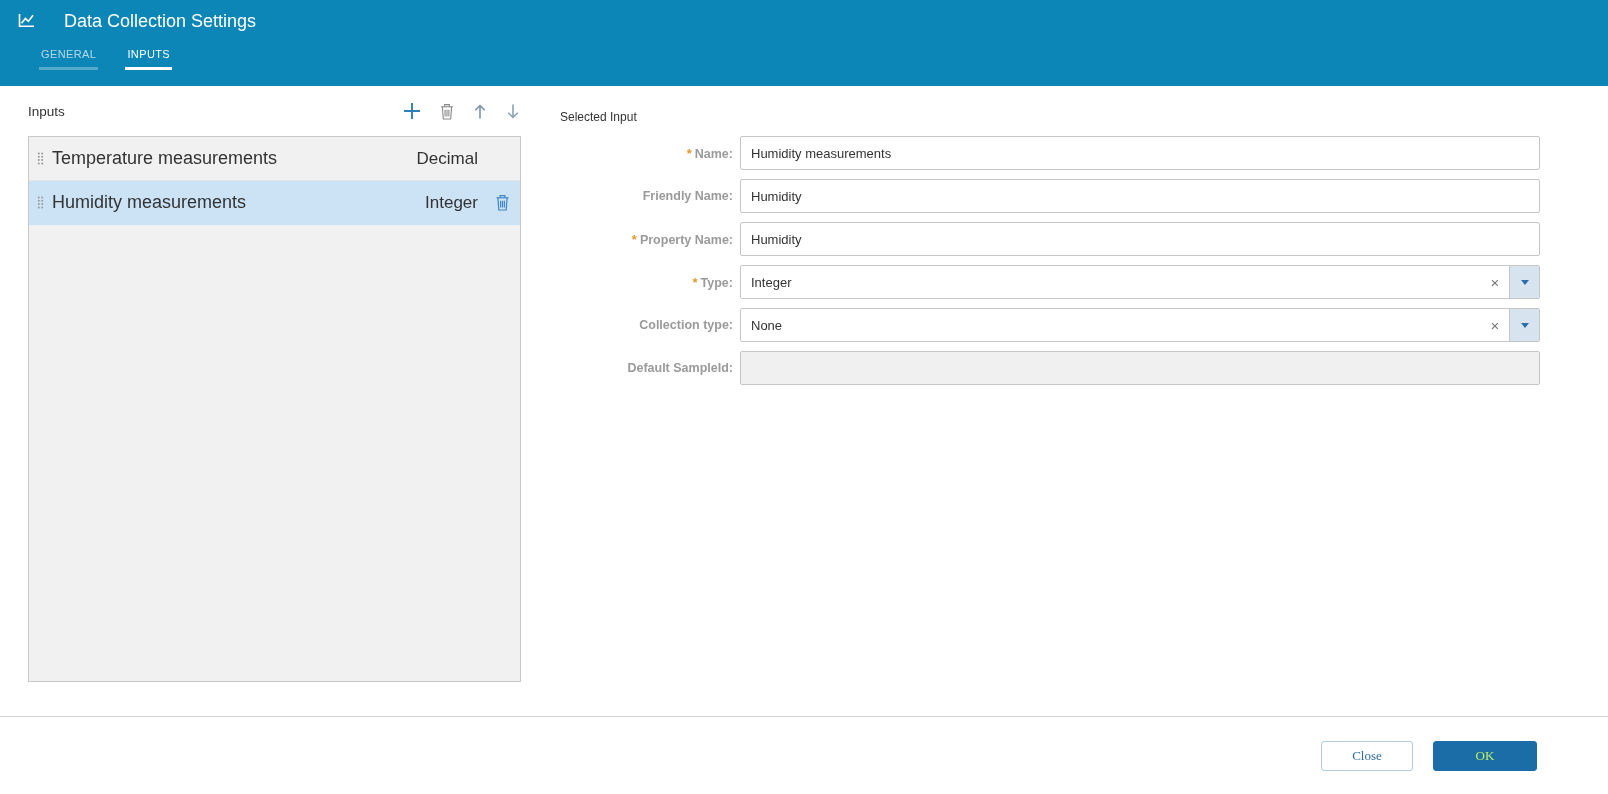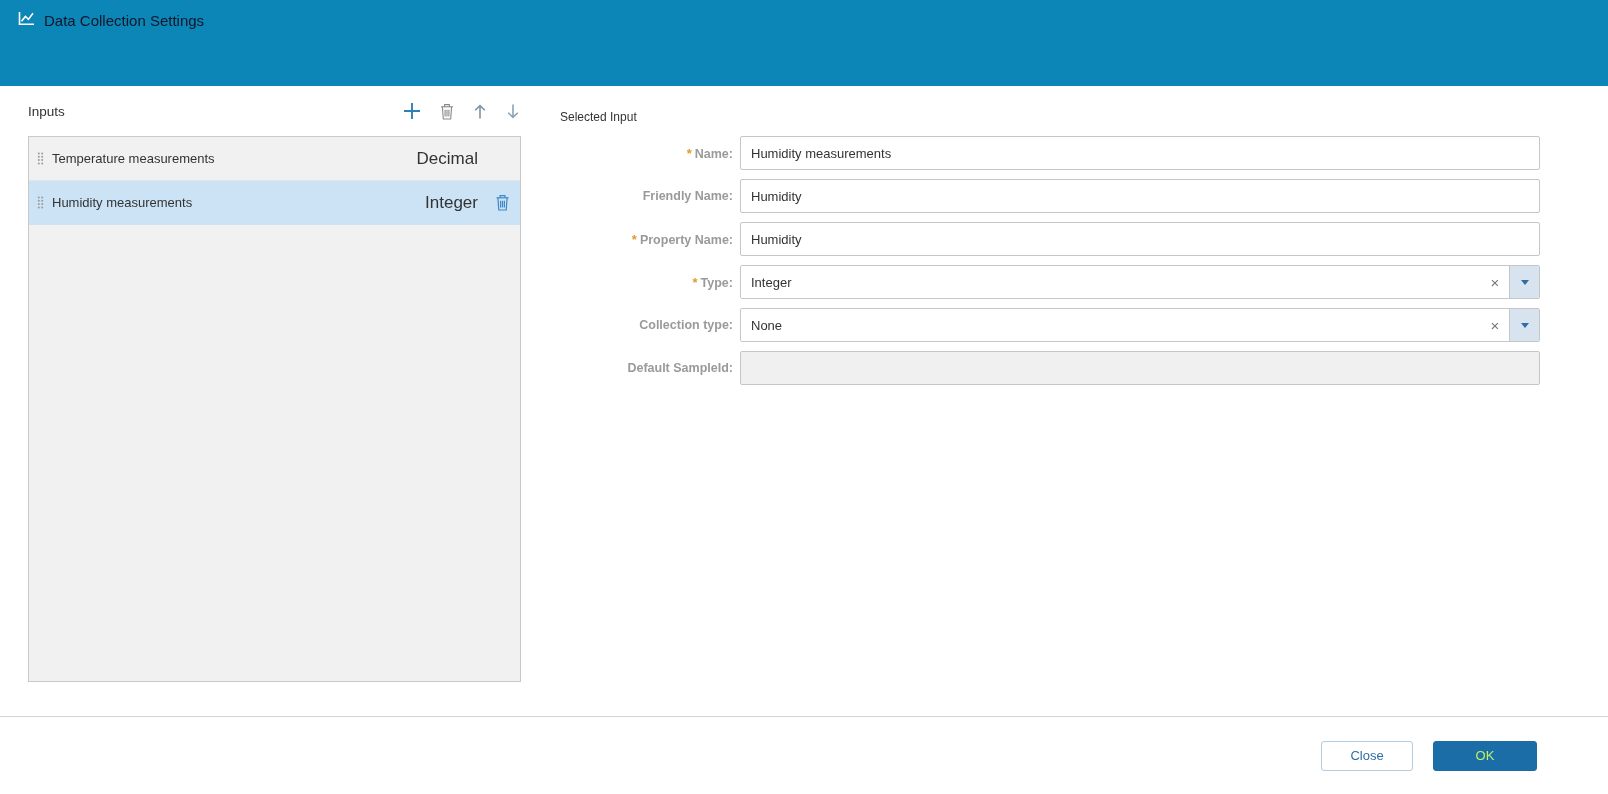--- a/index.html
+++ b/index.html
@@ -6,21 +6,21 @@
   html,body { width:1608px; height:794px; }
   body {
     font-family:"Liberation Sans","DejaVu Sans",sans-serif;
     background:#ffffff; color:#333; overflow:hidden; font-size:13px;
   }
   .app { display:flex; flex-direction:column; height:100%; }
 
   
   .header { background:#0c86b6; height:86px; flex:none; padding-left:18px; }
   .title-row { display:flex; align-items:center; gap:9px; padding-top:11px; }
-  .title { color:#0f172a; font-size:15px; }
+  .title { color:#ffffff; font-size:18px;margin-left:20px; }
   .tabs { display:flex; gap:27px; margin-left:21px; margin-top:16px; }
   .tab { font-size:11px; letter-spacing:.4px; color:rgba(255,255,255,.68);
          padding:0 2px 7px 2px; border-bottom:3px solid transparent; cursor:pointer; }
   .tab.hoverline { border-bottom-color:rgba(255,255,255,.30); }
   .tab.active { color:#fff; border-bottom-color:#fff; }
 
   
   .main { flex:1; display:flex; min-height:0; }
   .left { width:493px; flex:none; margin-left:28px; display:flex; flex-direction:column; }
   .left-head { height:50px; display:flex; align-items:center; justify-content:space-between; }
@@ -29,21 +29,21 @@
   .tool-btn { background:none; border:none; cursor:pointer; display:flex; align-items:center; padding:0; }
 
   .list { height:546px; flex:none; border:1px solid #c9c9c9; background:#f1f1f1;
           display:flex; flex-direction:column; overflow:hidden; }
   .list-header { height:36px; flex:none; background:#d4d4d4; display:flex; align-items:center;
                  justify-content:space-between; padding:0 10px 0 13px; font-size:12px; color:#3c3c3c; }
   .lrow { height:44px; flex:none; display:flex; align-items:center; padding:0 10px 0 5px;
           background:#f1f1f1; border-bottom:1px solid #e4e4e4; cursor:pointer; }
   .lrow.selected { background:#cbe3f5; border-bottom-color:#cbe3f5; }
   .grip { width:12px; display:flex; justify-content:center; cursor:grab; }
-  .lrow-name { margin-left:6px; font-size:13px; color:#333; }
+  .lrow-name { margin-left:6px; font-size:18px; color:#333; }
   .lrow-type { margin-left:auto; font-size:17px; color:#333; }
   .trash-slot { width:32px; display:flex; justify-content:flex-end; align-items:center; }
   .list-fill { flex:1; background:#f1f1f1; }
 
   
   .right { flex:1; padding:24px 68px 0 39px; min-width:0; }
   .right-title { font-size:12px; color:#333; font-weight:400; }
   .form { margin-top:12px; }
   .field-row { display:flex; align-items:center; margin-bottom:9px; height:34px; }
   .field-label { width:180px; flex:none; text-align:right; padding-right:7px;
@@ -60,38 +60,42 @@
   .combo-clear { width:28px; display:flex; align-items:center; justify-content:center;
                  color:#767676; font-size:15px; cursor:pointer; user-select:none; }
   .combo-btn { width:30px; flex:none; background:#d7e3ef; border:none; border-left:1px solid #c6c6c6;
                display:flex; align-items:center; justify-content:center; cursor:pointer; }
   .tri { width:0; height:0; border-left:4.5px solid transparent; border-right:4.5px solid transparent;
          border-top:5.5px solid #2d6ea6; }
 
   
   .footer { height:78px; flex:none; border-top:1px solid #d4d4d4; display:flex;
             align-items:center; justify-content:flex-end; gap:20px; padding-right:71px; }
-  .btn { height:30px; border-radius:3px; font-size:13px; font-family:Liberation Sans, sans-serif; cursor:pointer;text-align:center; }
+  .btn { height:30px; border-radius:3px; font-size:13px; font-family:Liberation Serif, serif; cursor:pointer;text-align:center; }
   .btn-secondary { width:92px; background:#fff; border:1px solid #b3cbe0; color:#2e6da4; }
   .btn-primary { width:104px; background:#1a6da6; border:1px solid #1a6da6; color:#bef264; }
 </style>
 </head>
 <body>
 
 <div class="app">
 
   <div class="header">
     <div class="title-row">
       <span>
         <svg width="17" height="15" viewBox="0 0 17 15" fill="none" stroke="#ffffff" stroke-width="1.6">
           <path d="M1.5 1 V13.2 H16"></path>
           <path d="M3.5 10.3 L7.4 5.4 L10.4 8.4 L15 2.3"></path>
         </svg>
       </span>
       <span class="title">Data Collection Settings</span>
+    </div>
+    <div class="tabs">
+      <span class="tab hoverline">GENERAL</span>
+      <span class="tab active">INPUTS</span>
     </div>
   </div>
 
   <div class="main">
 
     <div class="left">
       <div class="left-head">
         <span class="left-title">Inputs</span>
         <div class="toolbar">
           <button class="tool-btn" title="">

